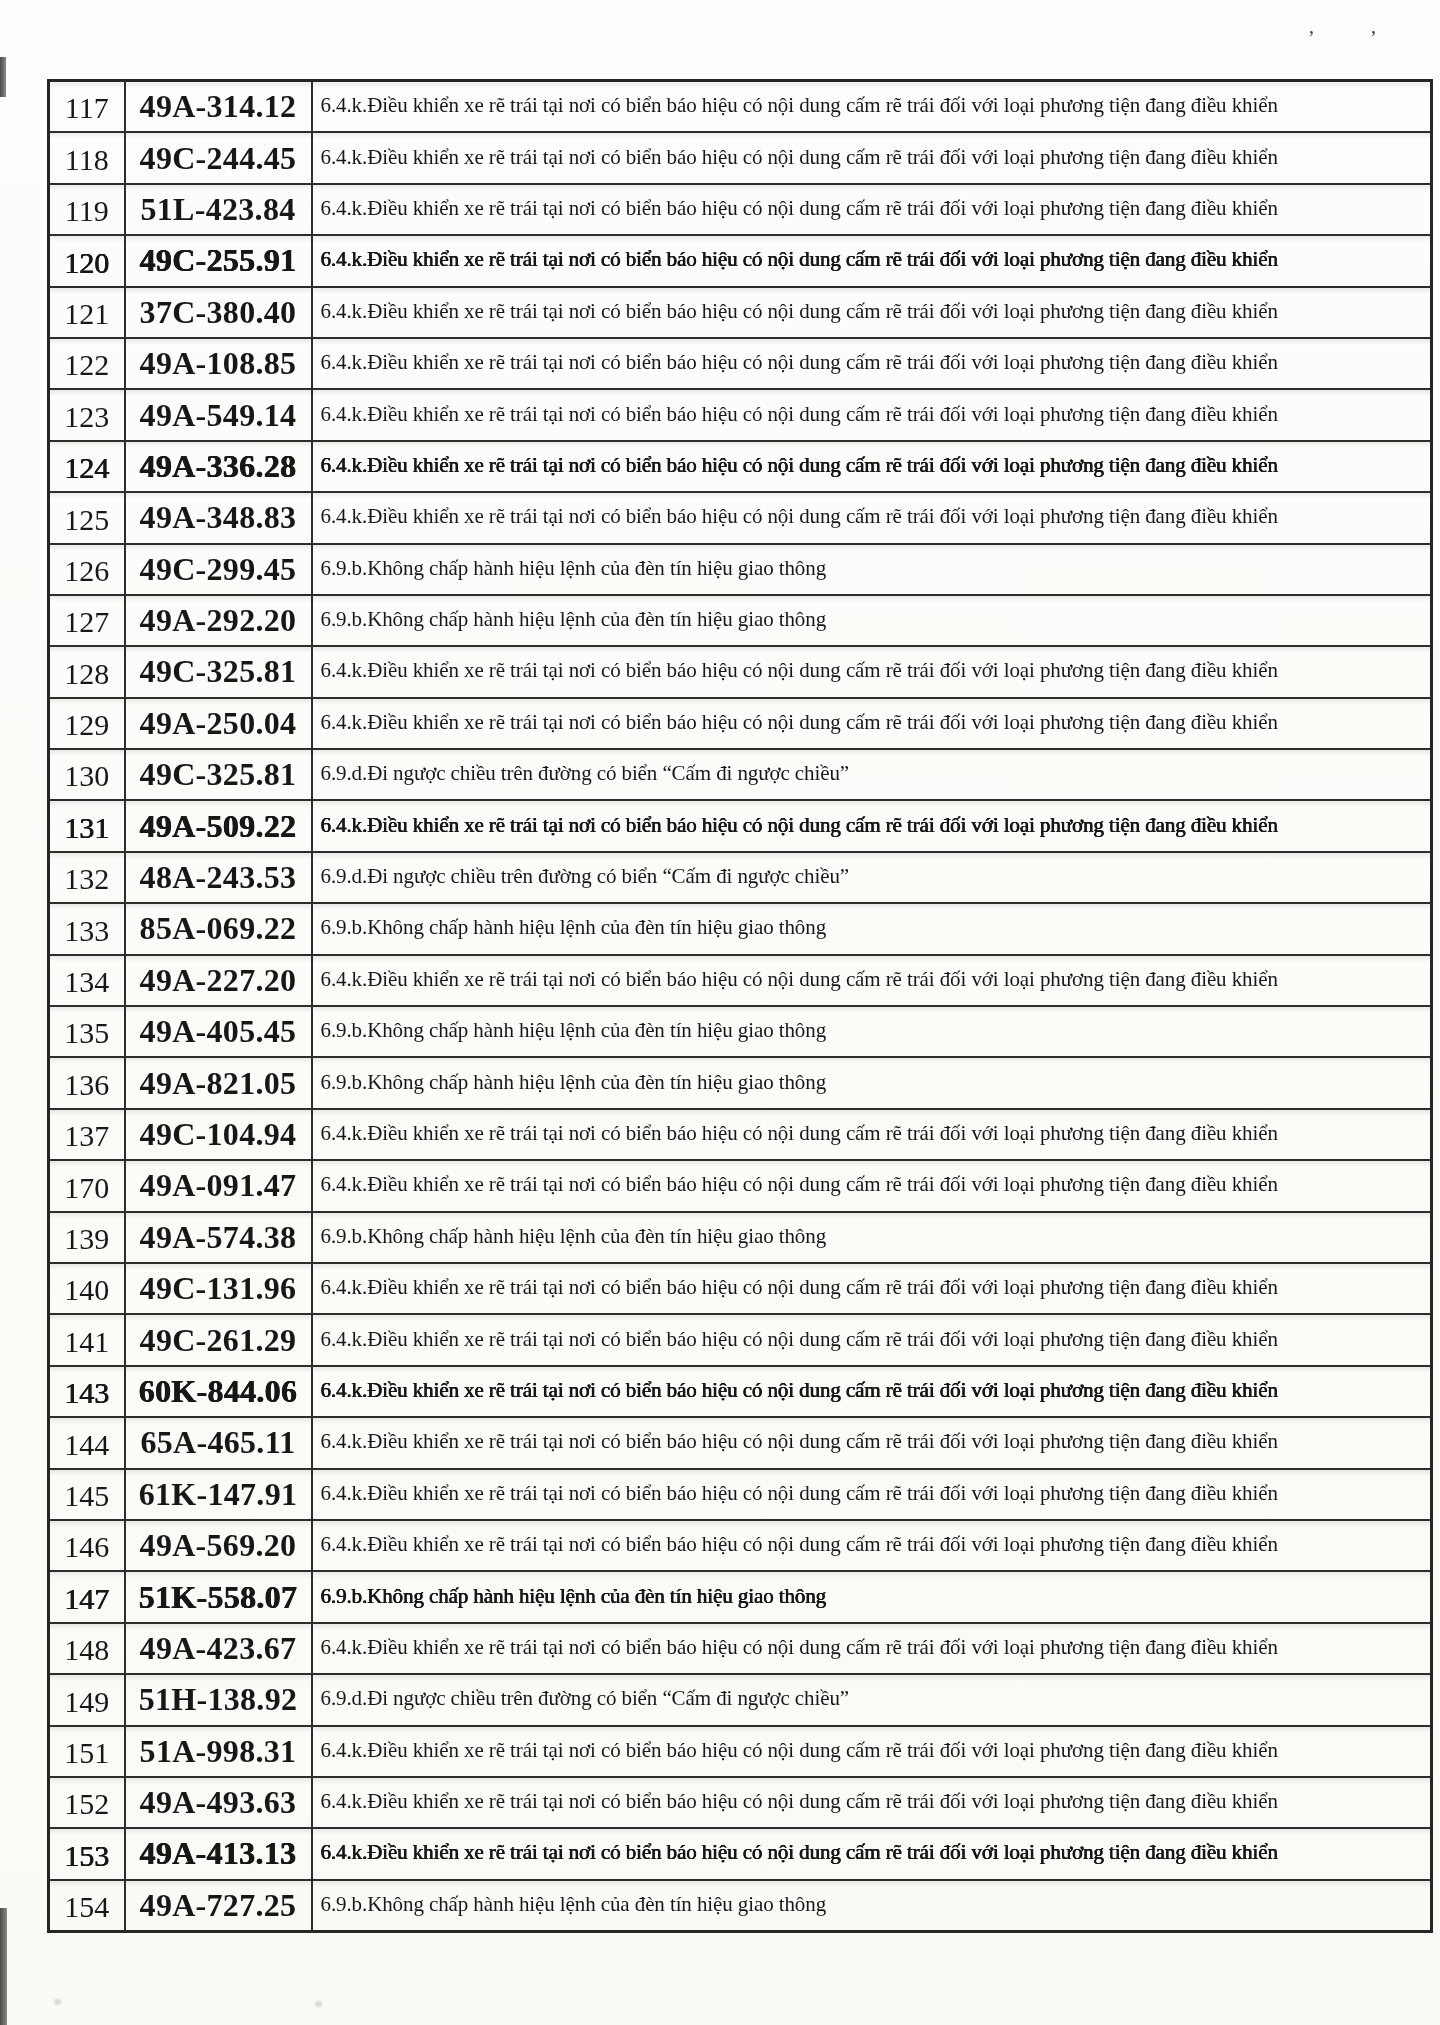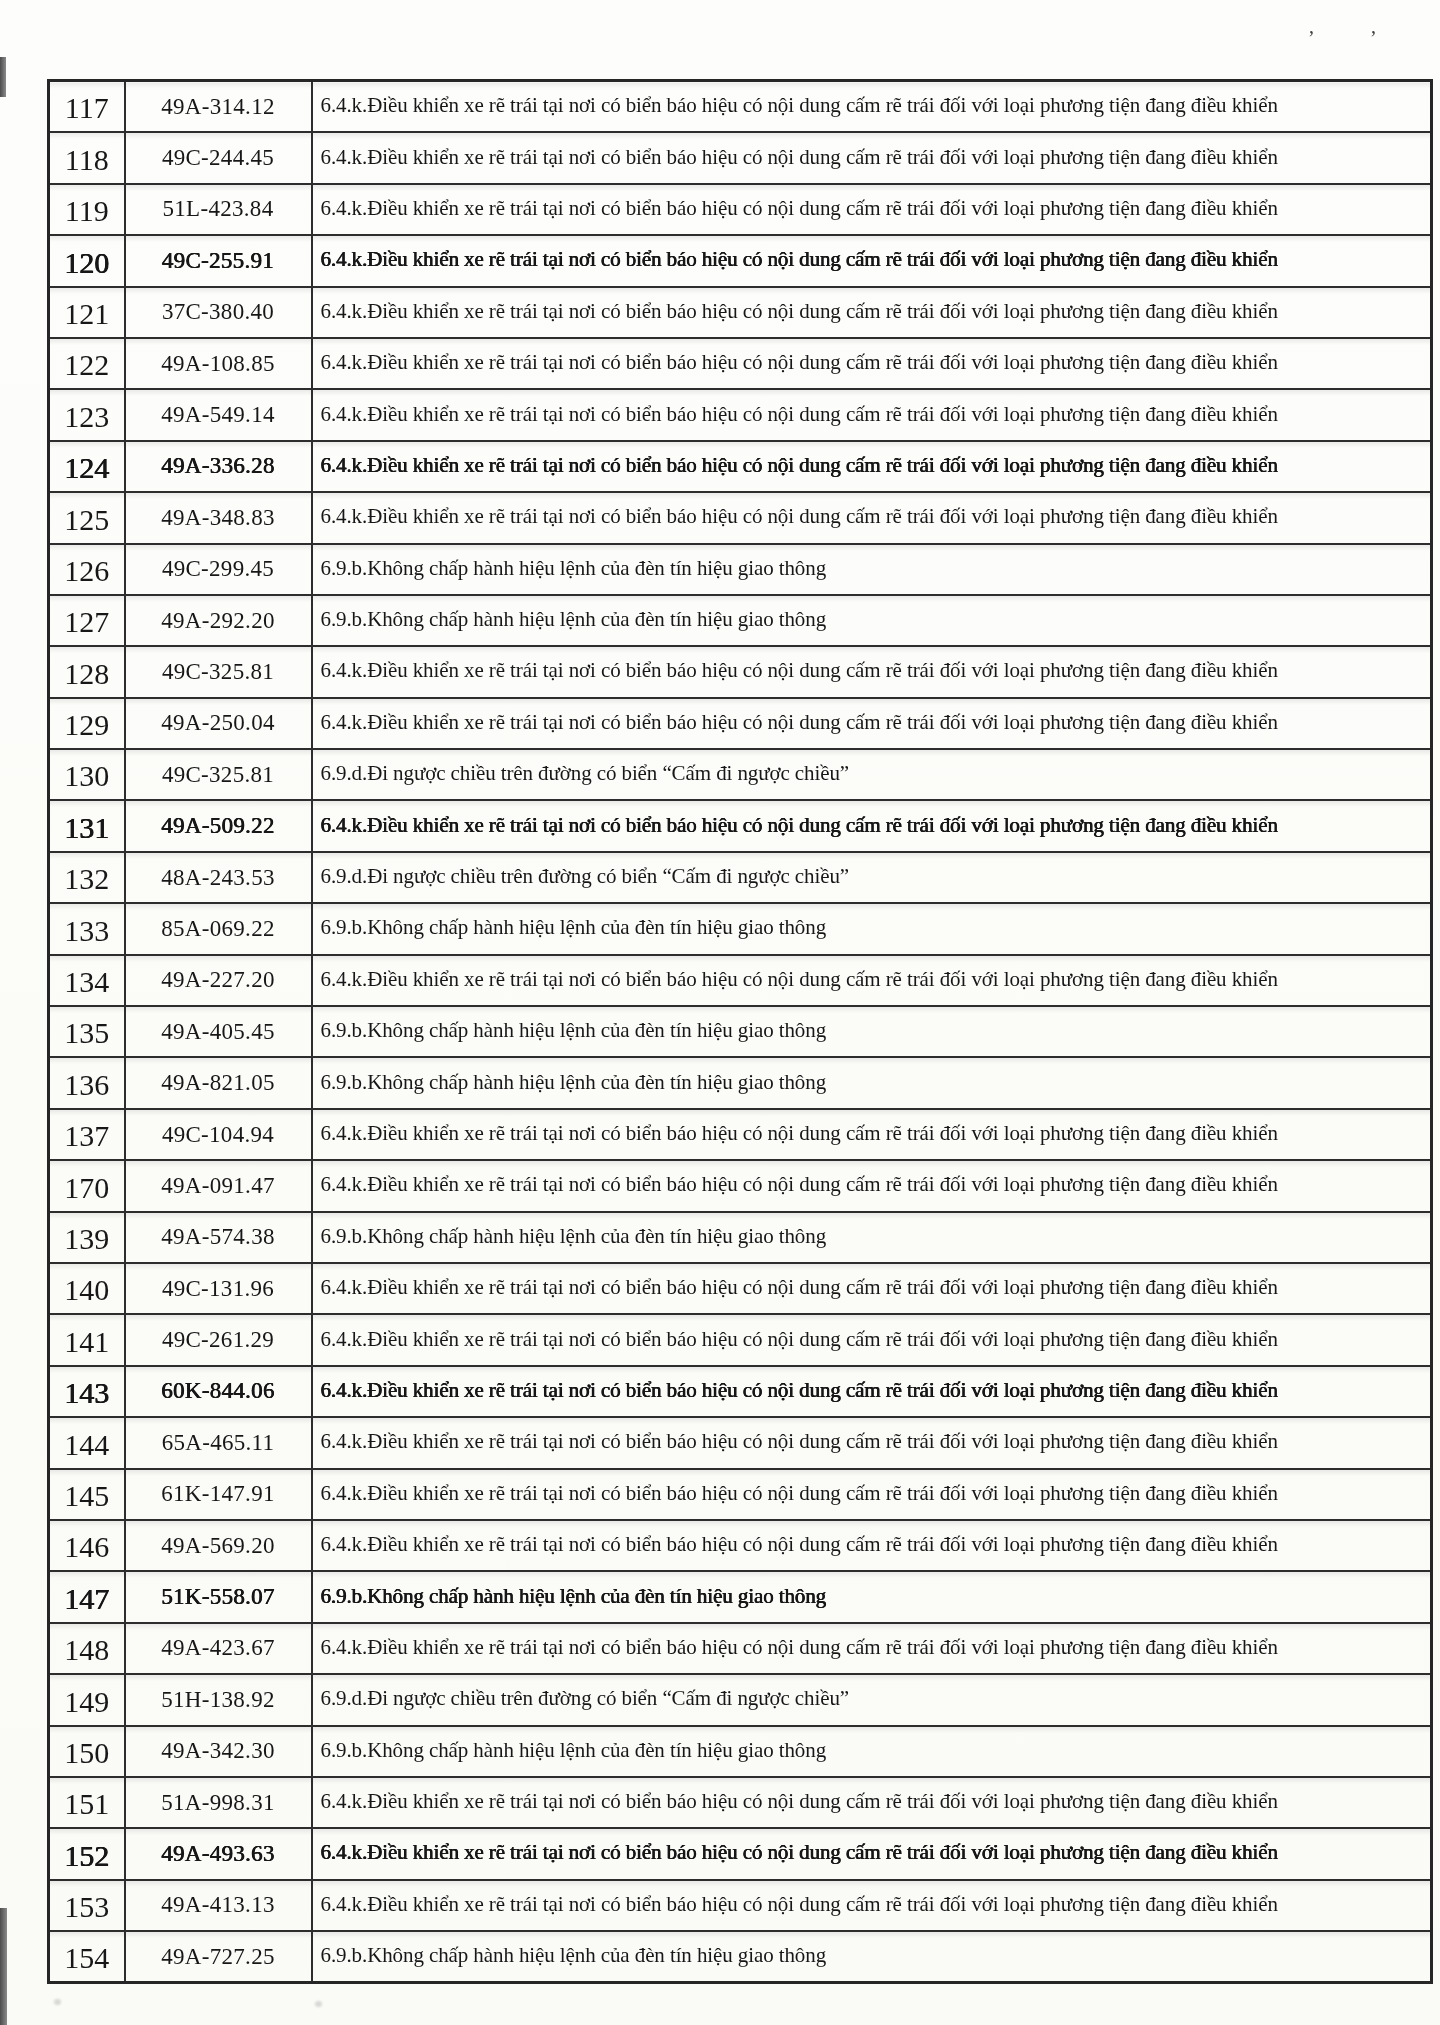--- a/index.html
+++ b/index.html
@@ -36,22 +36,22 @@
     overflow: hidden;
   }
   td.cell-no {
     text-align: center;
     font-size: 30px;
     vertical-align: bottom;
     padding-bottom: 6px;
   }
   td.cell-plate {
     text-align: center;
-    font-size: 23px;
-    font-weight: 400;
+    font-size: 32px;
+    font-weight: 700;
     vertical-align: middle;
     letter-spacing: 0.3px;
   }
   td.cell-violation {
     font-size: 21px;
     vertical-align: middle;
     padding: 0 12px 2px 8px;
     white-space: nowrap;
     letter-spacing: -0.1px;
   }
@@ -263,25 +263,20 @@
           <td class="cell-no">148</td>
           <td class="cell-plate">49A-423.67</td>
           <td class="cell-violation">6.4.k.Điều khiển xe rẽ trái tại nơi có biển báo hiệu có nội dung cấm rẽ trái đối với loại phương tiện đang điều khiển</td>
         </tr>
         <tr>
           <td class="cell-no">149</td>
           <td class="cell-plate">51H-138.92</td>
           <td class="cell-violation">6.9.d.Đi ngược chiều trên đường có biển “Cấm đi ngược chiều”</td>
         </tr>
         <tr>
-          <td class="cell-no">150</td>
-          <td class="cell-plate">49A-342.30</td>
-          <td class="cell-violation">6.9.b.Không chấp hành hiệu lệnh của đèn tín hiệu giao thông</td>
-        </tr>
-        <tr>
           <td class="cell-no">151</td>
           <td class="cell-plate">51A-998.31</td>
           <td class="cell-violation">6.4.k.Điều khiển xe rẽ trái tại nơi có biển báo hiệu có nội dung cấm rẽ trái đối với loại phương tiện đang điều khiển</td>
         </tr>
         <tr>
           <td class="cell-no">152</td>
           <td class="cell-plate">49A-493.63</td>
           <td class="cell-violation">6.4.k.Điều khiển xe rẽ trái tại nơi có biển báo hiệu có nội dung cấm rẽ trái đối với loại phương tiện đang điều khiển</td>
         </tr>
         <tr>

